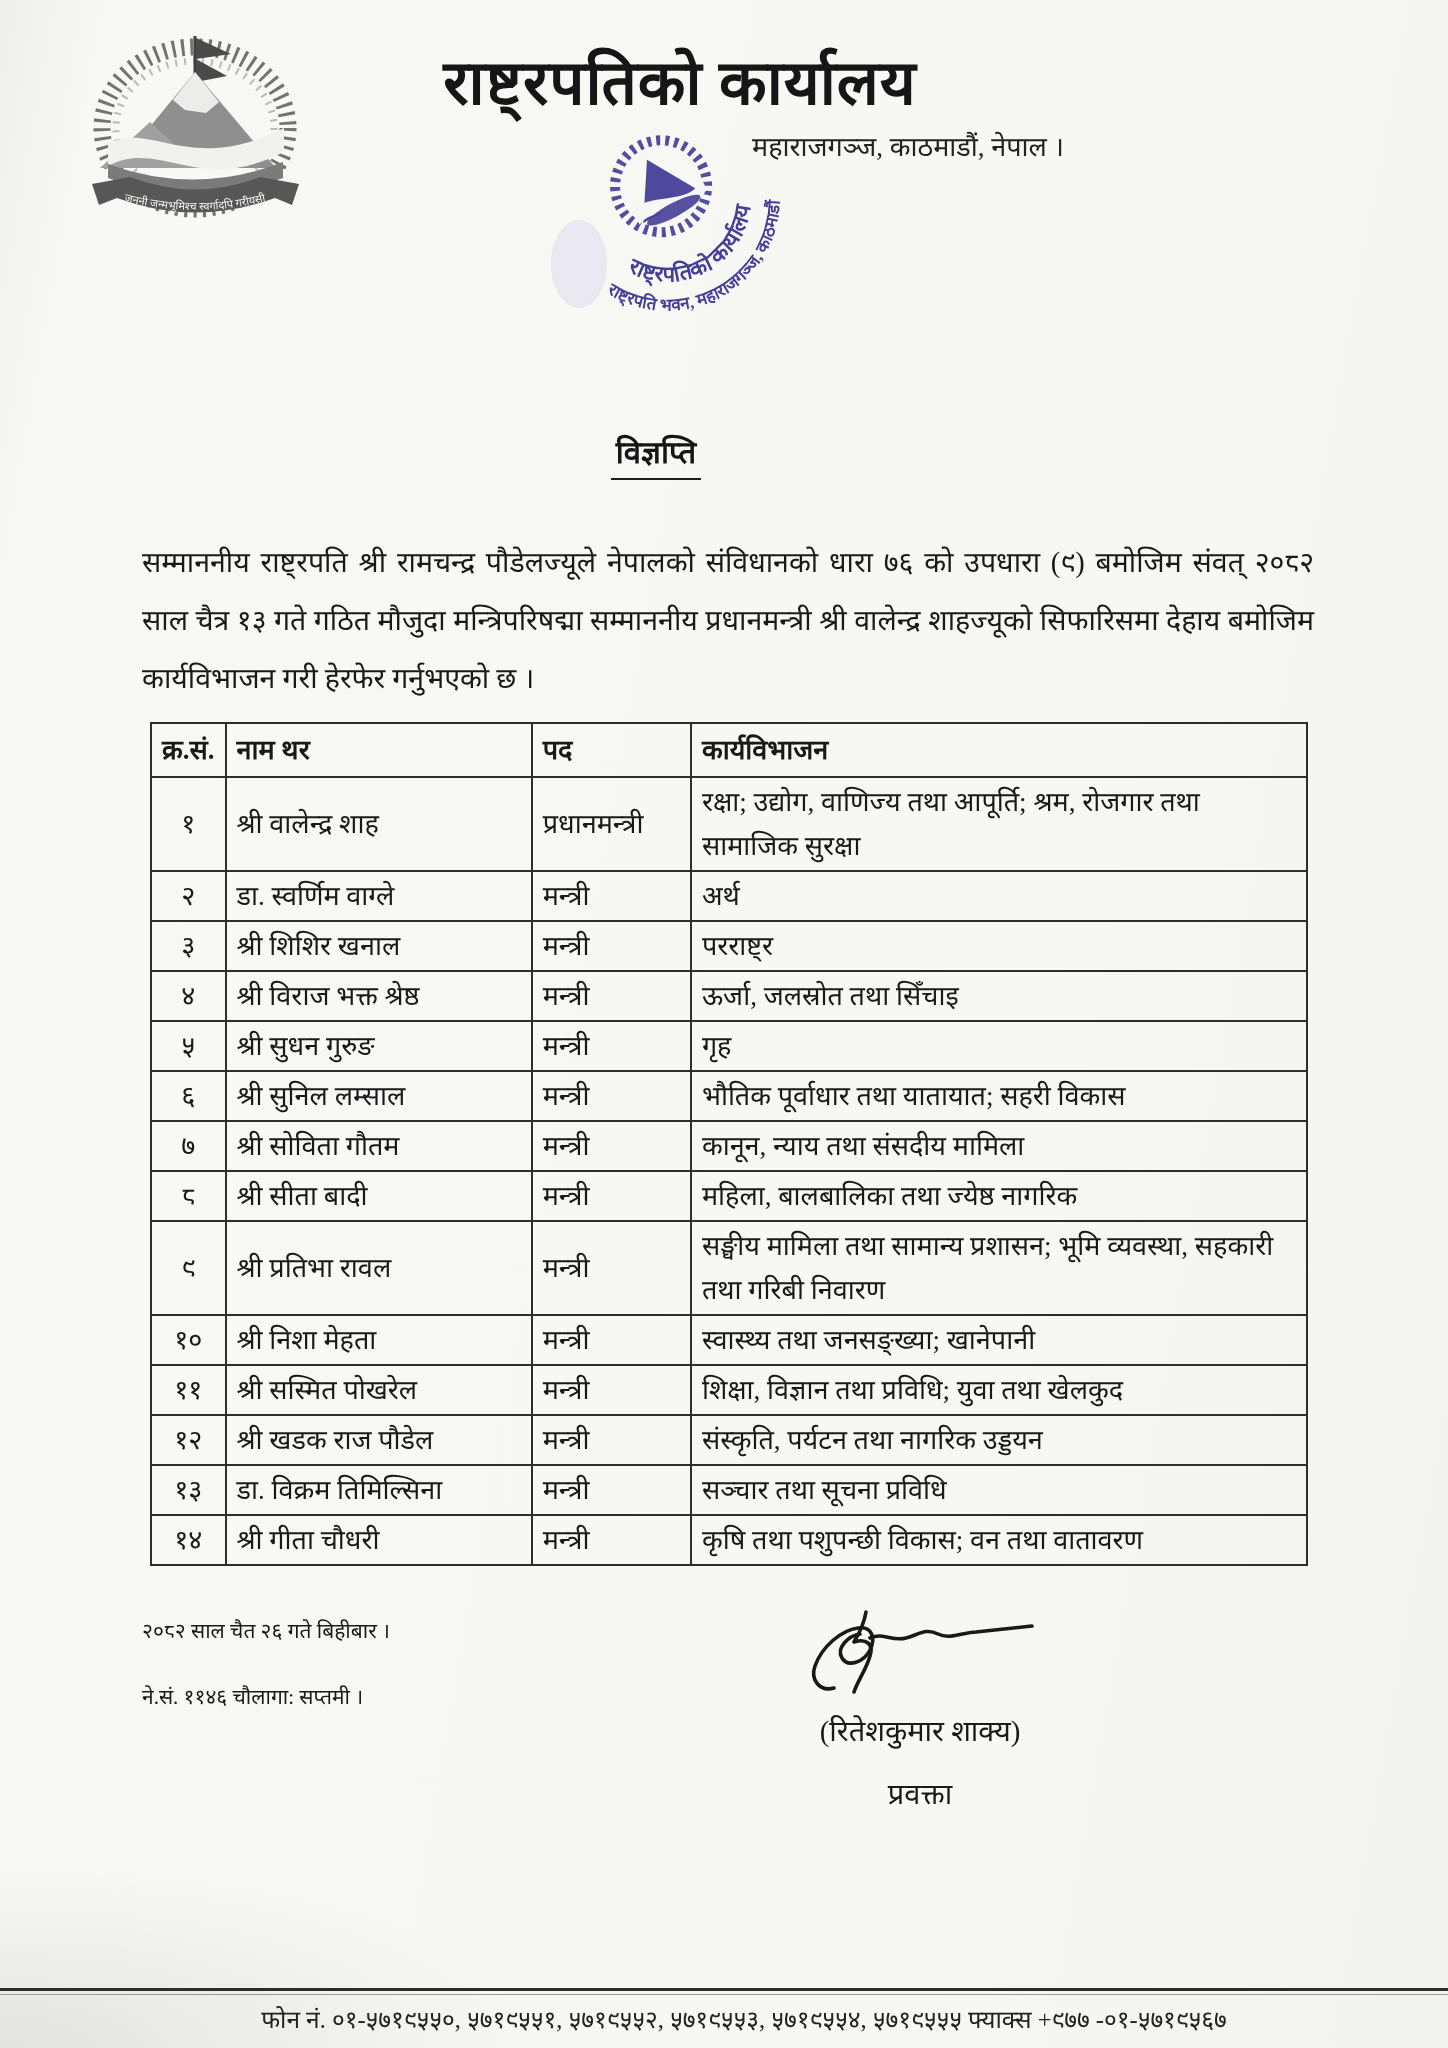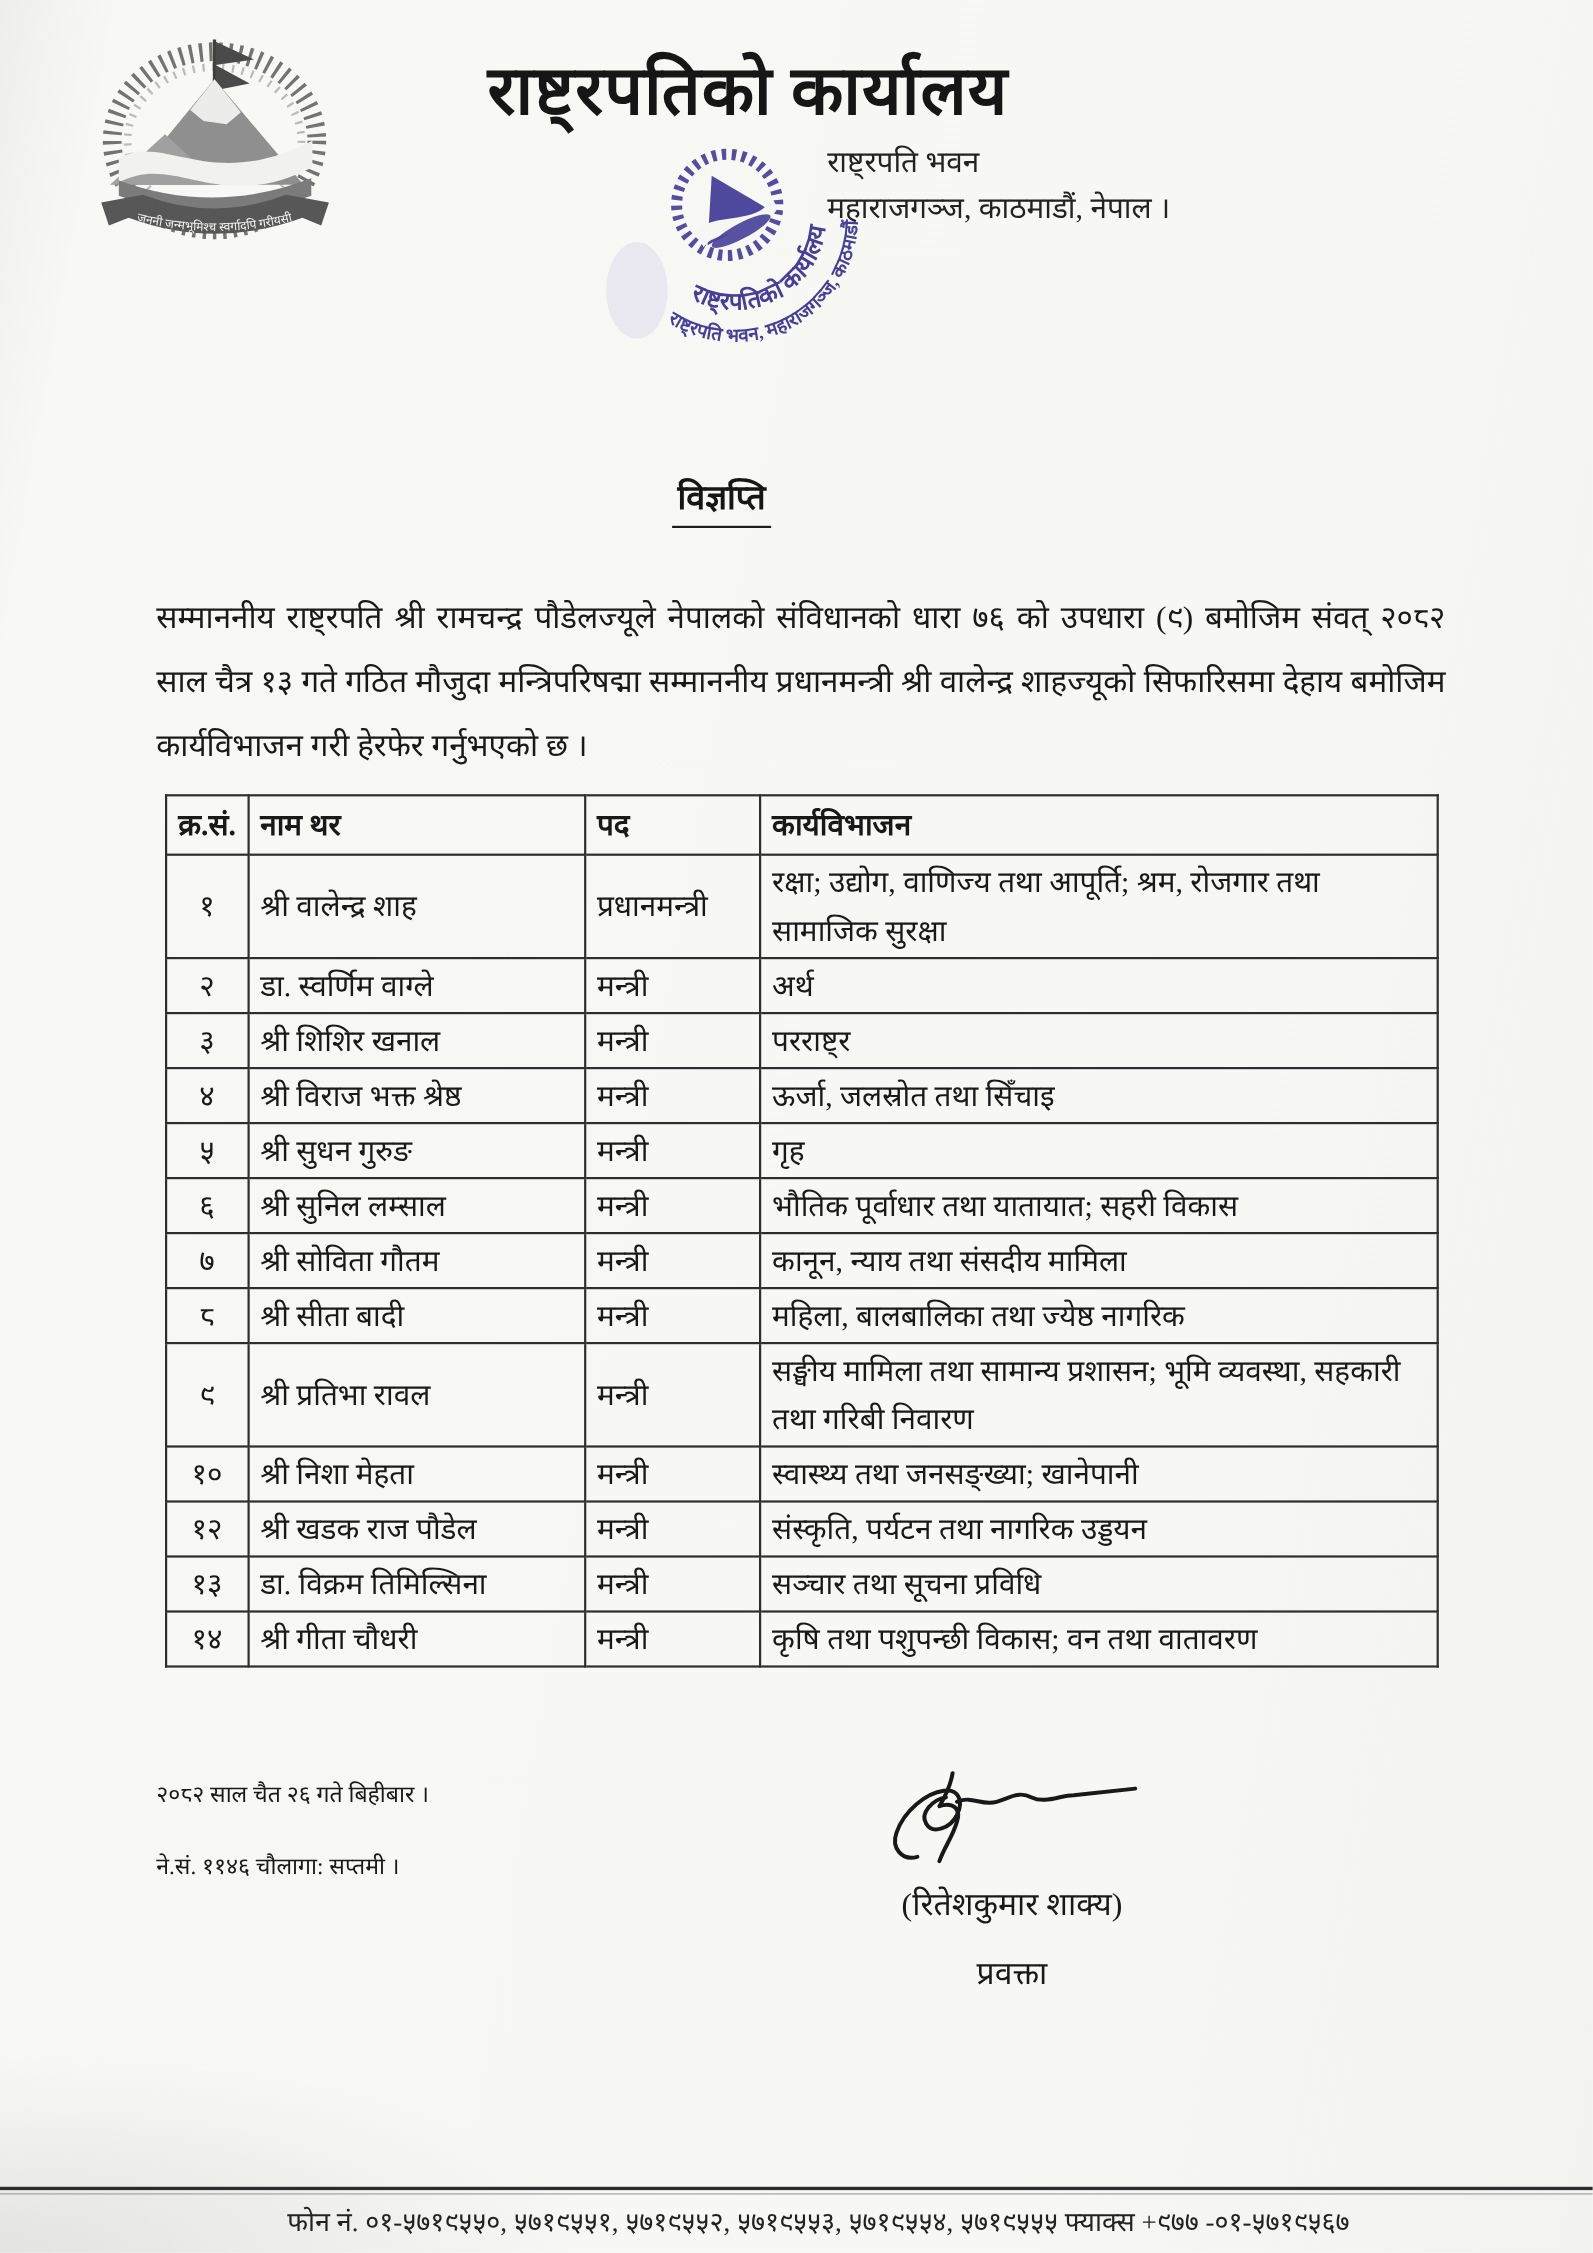--- a/index.html
+++ b/index.html
@@ -87,21 +87,20 @@
     <text font-size="22" font-weight="700" fill="#3b3494" font-family="Liberation Serif, DejaVu Serif, serif">
       <textPath href="#arc-inner" startOffset="50%" text-anchor="middle">राष्ट्रपतिको कार्यालय</textPath>
     </text>
     <text font-size="17" font-weight="700" fill="#3b3494" font-family="Liberation Serif, DejaVu Serif, serif">
       <textPath href="#arc-outer" startOffset="50%" text-anchor="middle">राष्ट्रपति भवन, महाराजगञ्ज, काठमाडौं</textPath>
     </text>
   </g>
 </svg>
 
 <div class="abs address">
-  <div>राष्ट्रपति भवन</div>
   <div>महाराजगञ्ज, काठमाडौं, नेपाल ।</div>
 </div>
 
 <div class="abs notice-title-wrap">
   <span class="notice-title">विज्ञप्ति</span>
 </div>
 
 <div class="abs body-par">सम्माननीय राष्ट्रपति श्री रामचन्द्र पौडेलज्यूले नेपालको संविधानको धारा ७६ को उपधारा (९) बमोजिम संवत् २०८२ साल चैत्र १३ गते गठित मौजुदा मन्त्रिपरिषद्मा सम्माननीय प्रधानमन्त्री श्री वालेन्द्र शाहज्यूको सिफारिसमा देहाय बमोजिम कार्यविभाजन गरी हेरफेर गर्नुभएको छ ।</div>
 
 <table class="abs cab-table">
@@ -174,20 +173,26 @@
     <td>मन्त्री</td>
     <td>सङ्घीय मामिला तथा सामान्य प्रशासन; भूमि व्यवस्था, सहकारी तथा गरिबी निवारण</td>
   </tr>
       <tr>
     <td class="sn">१०</td>
     <td>श्री निशा मेहता</td>
     <td>मन्त्री</td>
     <td>स्वास्थ्य तथा जनसङ्ख्या; खानेपानी</td>
   </tr>
       <tr>
+    <td class="sn">११</td>
+    <td>श्री सस्मित पोखरेल</td>
+    <td>मन्त्री</td>
+    <td>शिक्षा, विज्ञान तथा प्रविधि; युवा तथा खेलकुद</td>
+  </tr>
+      <tr>
     <td class="sn">१२</td>
     <td>श्री खडक राज पौडेल</td>
     <td>मन्त्री</td>
     <td>संस्कृति, पर्यटन तथा नागरिक उड्डयन</td>
   </tr>
       <tr>
     <td class="sn">१३</td>
     <td>डा. विक्रम तिमिल्सिना</td>
     <td>मन्त्री</td>
     <td>सञ्चार तथा सूचना प्रविधि</td>

